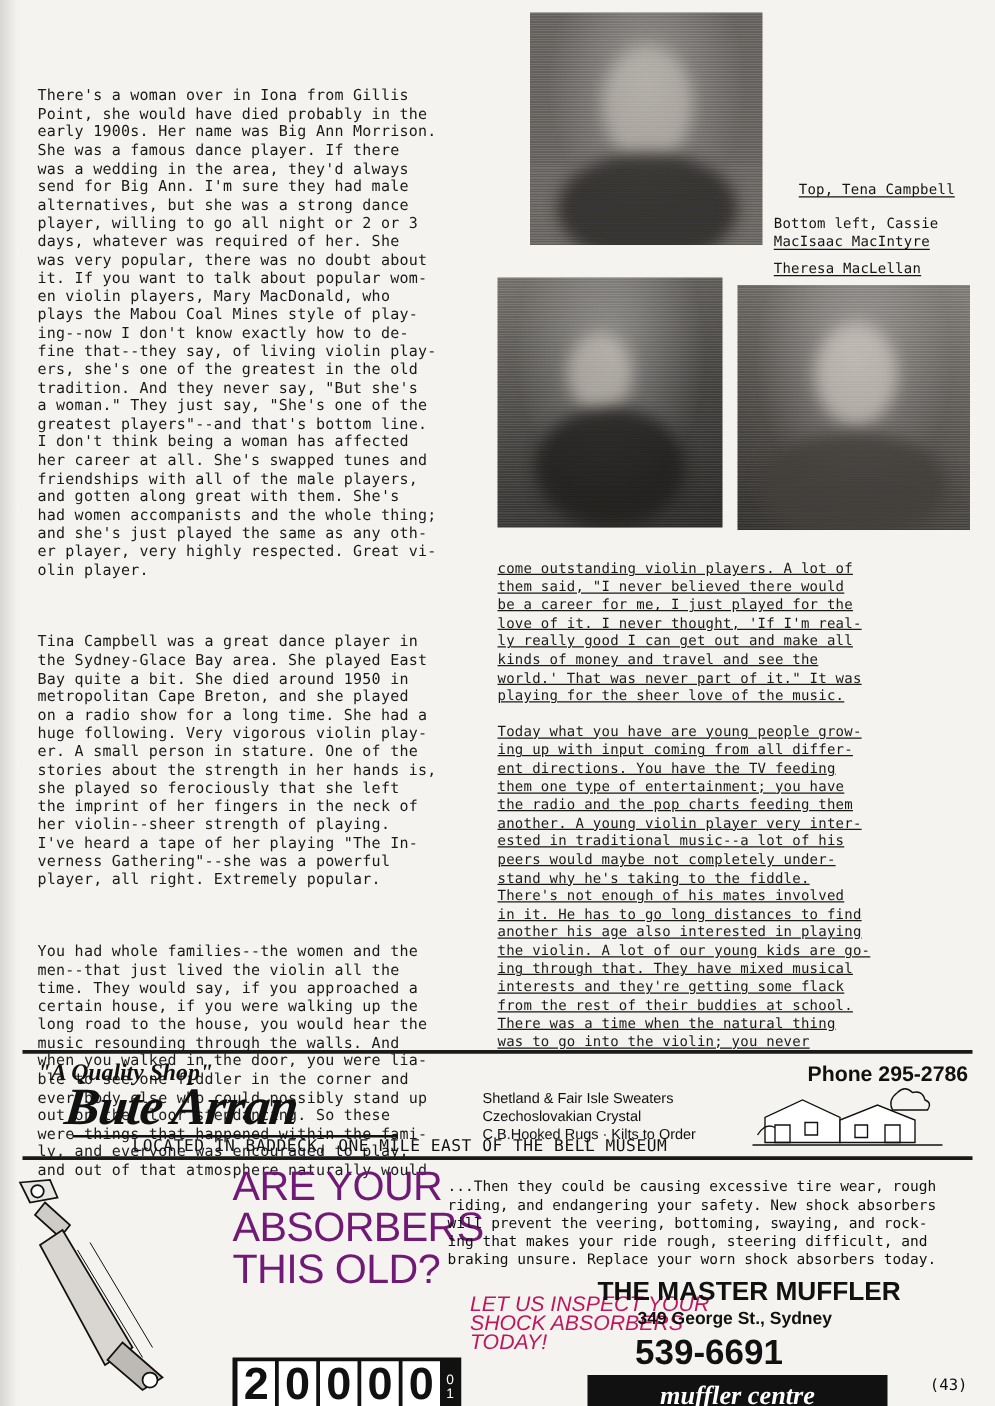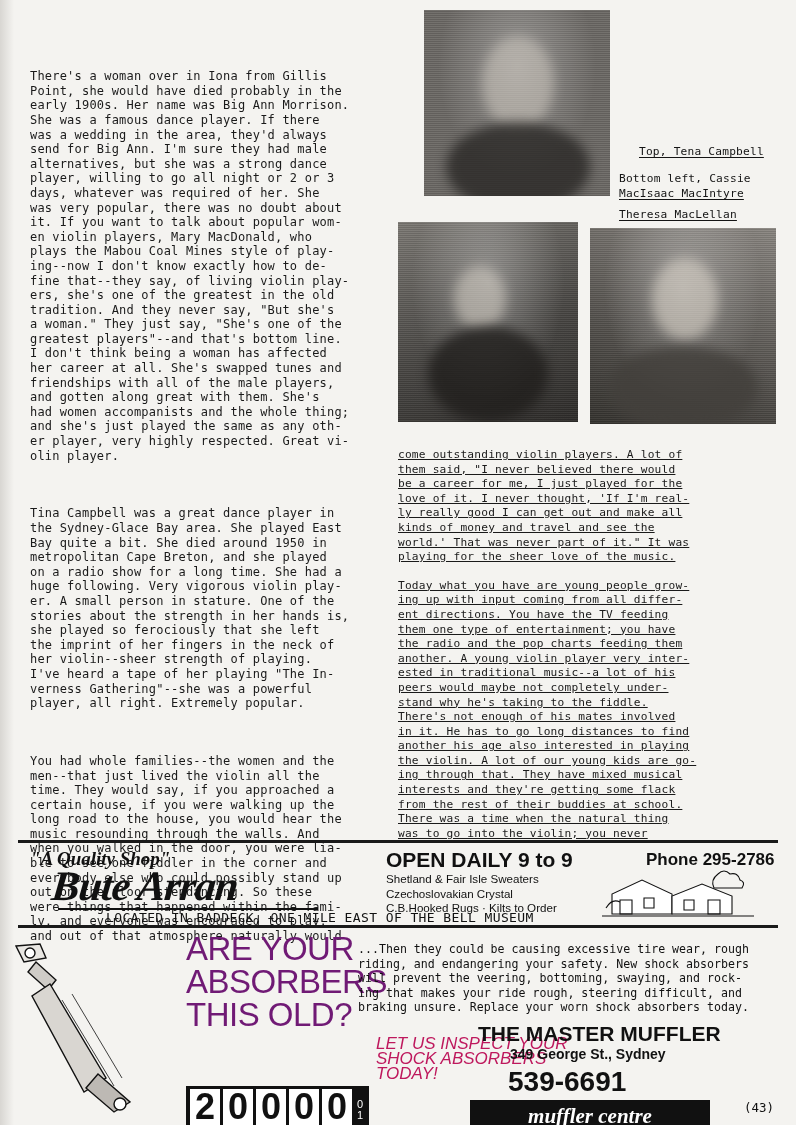--- a/index.html
+++ b/index.html
@@ -333,21 +333,20 @@
   </div>
 
   <div class="hr-thick" id="hr1"></div>
   <div class="hr-thick" id="hr2"></div>
 
   <div id="ad-bute">
     <div class="quality">"A Quality Shop"</div>
     <div class="bute-logo">Bute Arran</div>
     <div class="bute-underline"></div>
     <div class="bute-located">LOCATED IN BADDECK, ONE MILE EAST OF THE BELL MUSEUM</div>
-    <div class="open-daily">OPEN DAILY 9 to 9</div>
     <div class="ad-list">
       <div>Shetland &amp; Fair Isle Sweaters</div>
       <div>Czechoslovakian Crystal</div>
       <div>C.B.Hooked Rugs · Kilts to Order</div>
     </div>
     <div class="phone-top">Phone 295-2786</div>
     <svg class="house" viewBox="0 0 160 52">
       <g fill="none" stroke="#111" stroke-width="1.1">
         <path d="M14 46 L14 26 L44 12 L74 26 L74 46 Z" fill="#ffffff"></path>
         <path d="M74 46 L74 28 L104 16 L134 28 L134 46 Z" fill="#ffffff"></path>

